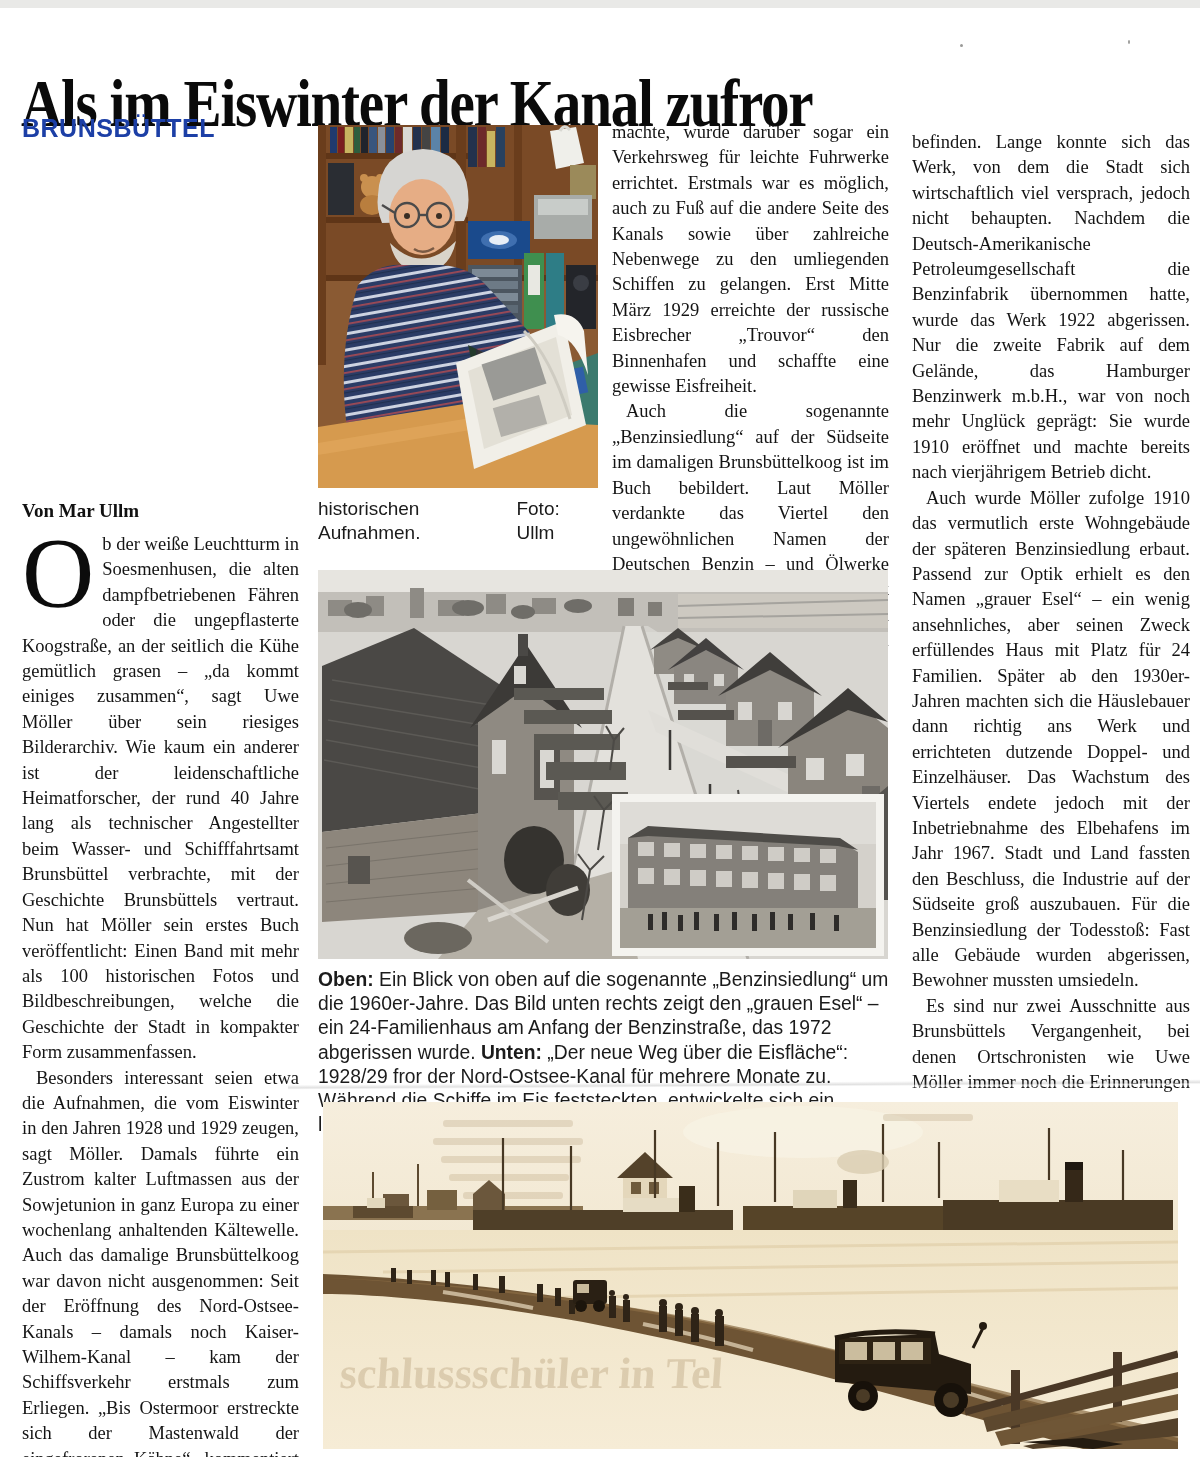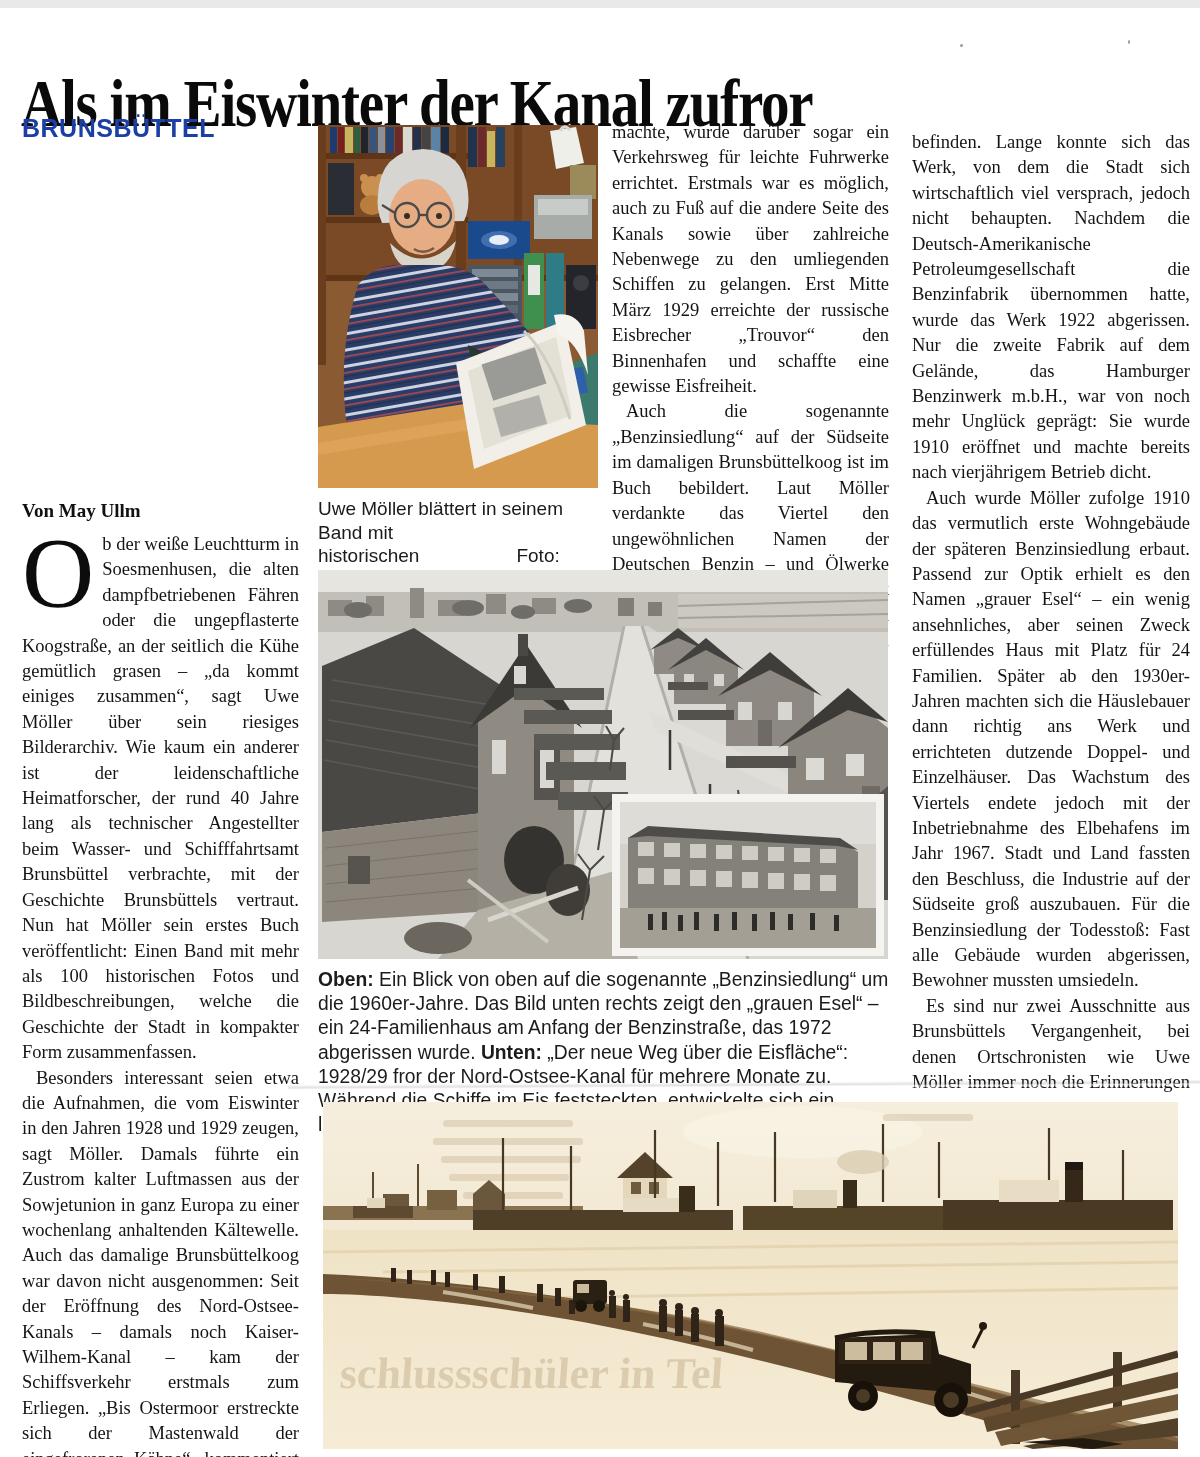--- a/index.html
+++ b/index.html
@@ -43,21 +43,21 @@
   .speck{position:absolute;background:#9a9a98;border-radius:50%;}
 </style>
 </head>
 <body>
 
 <div id="page">
 
   <h1 class="headline">Als im Eiswinter der Kanal zufror</h1>
 
   <div class="kicker">BRUNSBÜTTEL</div>
-  <div class="byline">Von May Ullm</div>
+  <div class="byline">Von Mar Ullm</div>
 
   <div class="col" id="col-left">
     <p><span class="dropcap">O</span><span>b der weiße Leuchtturm in Soesmenhusen, die alten dampfbetriebenen Fähren oder die ungepflasterte Koogstraße, an der seitlich die Kühe gemütlich grasen – „da kommt einiges zusammen“, sagt Uwe Möller über sein riesiges Bilderarchiv. Wie kaum ein anderer ist der leidenschaftliche Heimatforscher, der rund 40 Jahre lang als technischer Angestellter beim Wasser- und Schifffahrtsamt Brunsbüttel verbrachte, mit der Geschichte Brunsbüttels vertraut. Nun hat Möller sein erstes Buch veröffentlicht: Einen Band mit mehr als 100 historischen Fotos und Bildbeschreibungen, welche die Geschichte der Stadt in kompakter Form zusammenfassen.</span></p>
     <p class="indent">Besonders interessant seien etwa die Aufnahmen, die vom Eiswinter in den Jahren 1928 und 1929 zeugen, sagt Möller. Damals führte ein Zustrom kalter Luftmassen aus der Sowjetunion in ganz Europa zu einer wochenlang anhaltenden Kältewelle. Auch das damalige Brunsbüttelkoog war davon nicht ausgenommen: Seit der Eröffnung des Nord-Ostsee-Kanals – damals noch Kaiser-Wilhem-Kanal – kam der Schiffsverkehr erstmals zum Erliegen. „Bis Ostermoor erstreckte sich der Mastenwald der eingefrorenen Kähne“, kommentiert Möller. 50 Motorsegler und rund 20 Dampfer seien damals als unfreiwillige Wintergäste in Brunsbüttel gestrandet.</p>
 
   </div>
 
   <div class="col" id="col-mid">
     <p>machte, wurde darüber sogar ein Verkehrsweg für leichte Fuhrwerke errichtet. Erstmals war es möglich, auch zu Fuß auf die andere Seite des Kanals sowie über zahlreiche Nebenwege zu den umliegenden Schiffen zu gelangen. Erst Mitte März 1929 erreichte der russische Eisbrecher „Trouvor“ den Binnenhafen und schaffte eine gewisse Eisfreiheit.</p>
     <p class="indent">Auch die sogenannte „Benzinsiedlung“ auf der Südseite im damaligen Brunsbüttelkoog ist im Buch bebildert. Laut Möller verdankte das Viertel den ungewöhnlichen Namen der Deutschen Benzin – und Ölwerke AG. 1907 wurde das Benzinwerk dort erbaut, wo sich heute Elbehafen und Firmensitz von Brunsbüttel Ports</p>
@@ -186,21 +186,20 @@
         <path d="M150 246 L238 212 L254 290 L166 324Z" fill="#e3e0d6"></path>
         <rect x="168" y="230" width="56" height="38" fill="#9a9a96" transform="rotate(-18 196 249)"></rect>
         <rect x="178" y="276" width="48" height="30" fill="#b2b0aa" transform="rotate(-16 202 291)"></rect>
         <path d="M206 206 Q232 230 252 294" stroke="#cfccc2" stroke-width="3" fill="none"></path>
         <path d="M236 190 Q258 186 266 206 L270 250 Q258 214 240 210Z" fill="#f6f4ee"></path>
       </g>
     </svg>
   </figure>
 
   <div class="caption" id="cap-portrait">
-    <div>Uwe Möller blättert in seinem Band mit</div>
     <div class="cap-row">
       <span>historischen Aufnahmen.</span>
       <span class="credit">Foto: Ullm</span>
     </div>
   </div>
 
   <figure id="fig-aerial">
     <svg viewBox="0 0 570 389" preserveAspectRatio="none">
       <rect width="570" height="389" fill="#d8d6d1"></rect>
 

